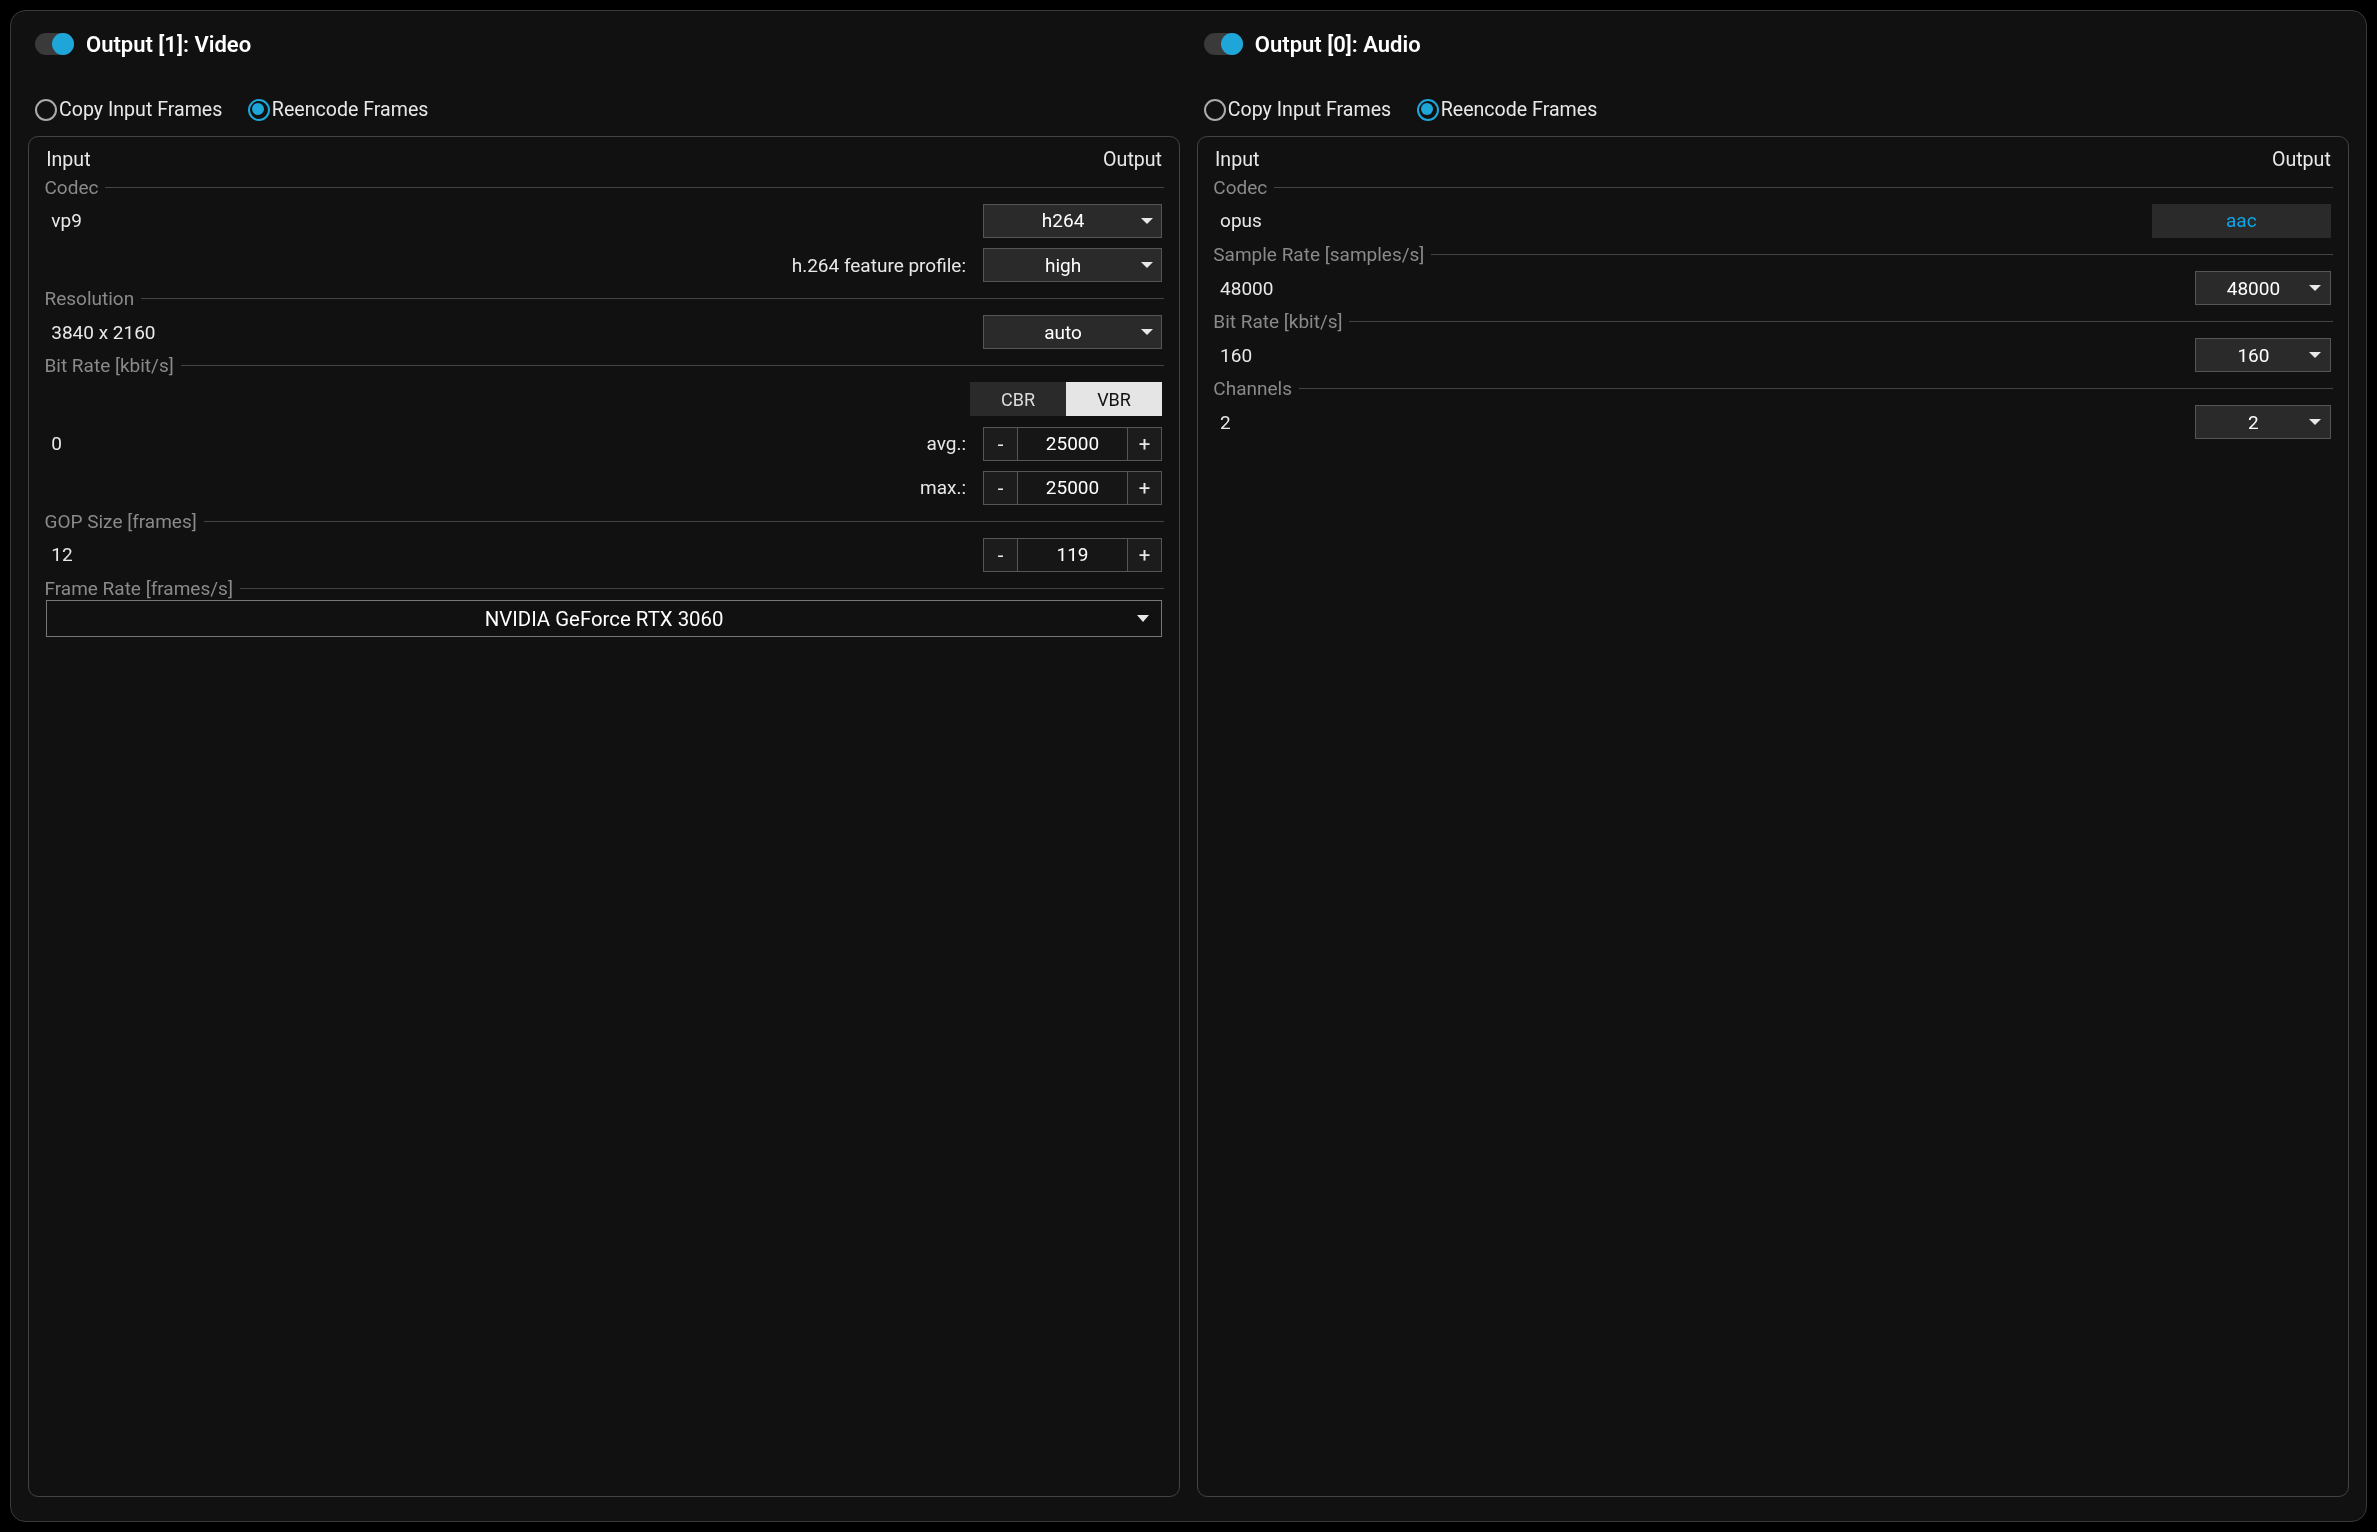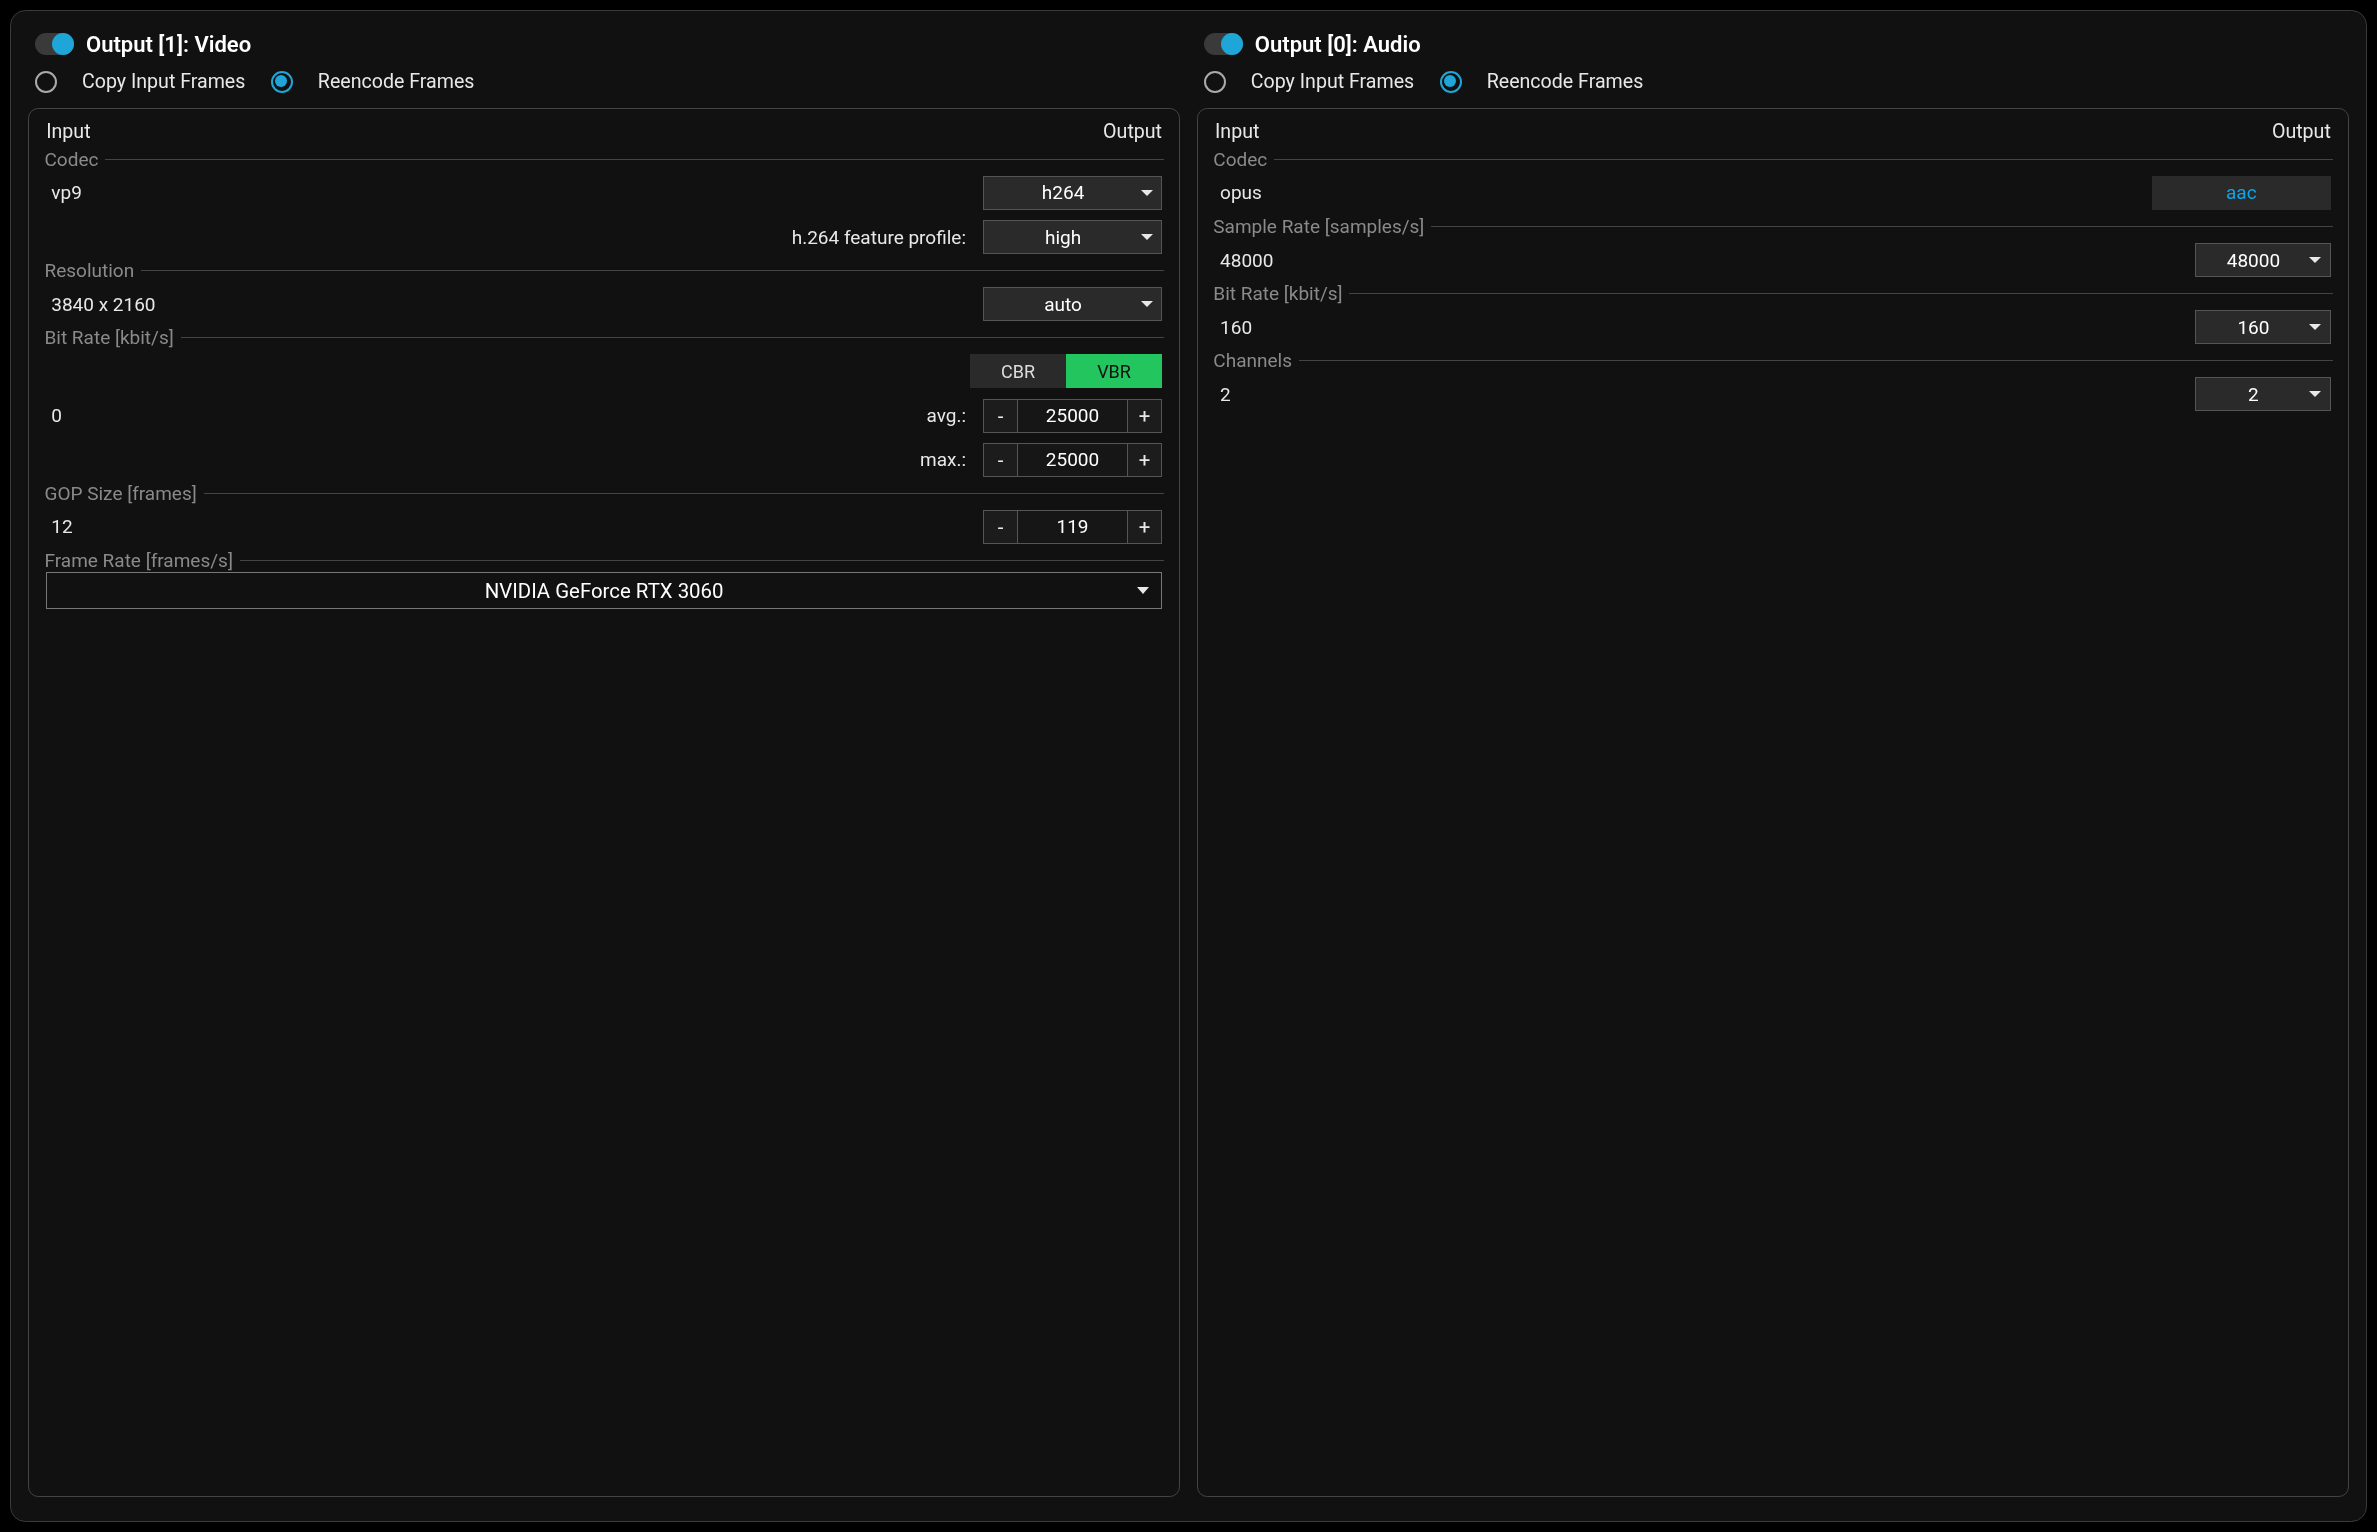--- a/index.html
+++ b/index.html
@@ -29,22 +29,22 @@
   }
   .toggle.on { background: #3a3a3a; }
   .toggle .knob {
     position: absolute; top: 0; width: 22px; height: 22px; border-radius: 50%;
     background: #1fa6d9;
   }
   .toggle.on .knob { right: 0; }
   .title { font-size: 22px; font-weight: 600; color: #fff; }
   .radio-row { display: flex; gap: 25.5px; padding: 5.1px 6.8px 15.3px 6.8px; align-items: center; }
   .radio {
-    display: flex; align-items: center; gap: 25px; cursor: pointer;
-    font-size: 19.6px; color: #e8e8e8;
+    display: flex; align-items: center; gap: 2px; cursor: pointer;
+    font-size: 19.6px; color: #e8e8e8; margin-top: 28px;
   }
   .radio .circle {
     width: 22px; height: 22px; border-radius: 50%;
     border: 2.6px solid #aaa; position: relative; flex-shrink: 0;
   }
   .radio.selected .circle { border-color: #1fa6d9; }
   .radio.selected .circle::after {
     content: ""; position: absolute; top: 2.6px; left: 2.6px;
     width: 12px; height: 12px; border-radius: 50%; background: #1fa6d9;
   }
@@ -89,21 +89,21 @@
     font-size: 19px; padding: 0 10.2px;
   }
   .seg-group {
     display: flex; width: 192px; height: 34px;
   }
   .seg {
     flex: 1; display: flex; align-items: center; justify-content: center;
     font-size: 18px; cursor: pointer;
   }
   .seg.off { background: #2a2a2a; color: #ddd; }
-  .seg.on { background: #22c55e; color: #111; }
+  .seg.on { background: #e5e5e5; color: #111; }
   .stepper {
     display: flex; width: 179px; height: 34px;
     border: 0.9px solid #555; background: #161616;
   }
   .stepper .btn {
     width: 34px; display: flex; align-items: center; justify-content: center;
     color: #e8e8e8; font-size: 20.4px; cursor: pointer;
     background: #1c1c1c;
   }
   .stepper .btn:first-child { border-right: 0.9px solid #555; }

